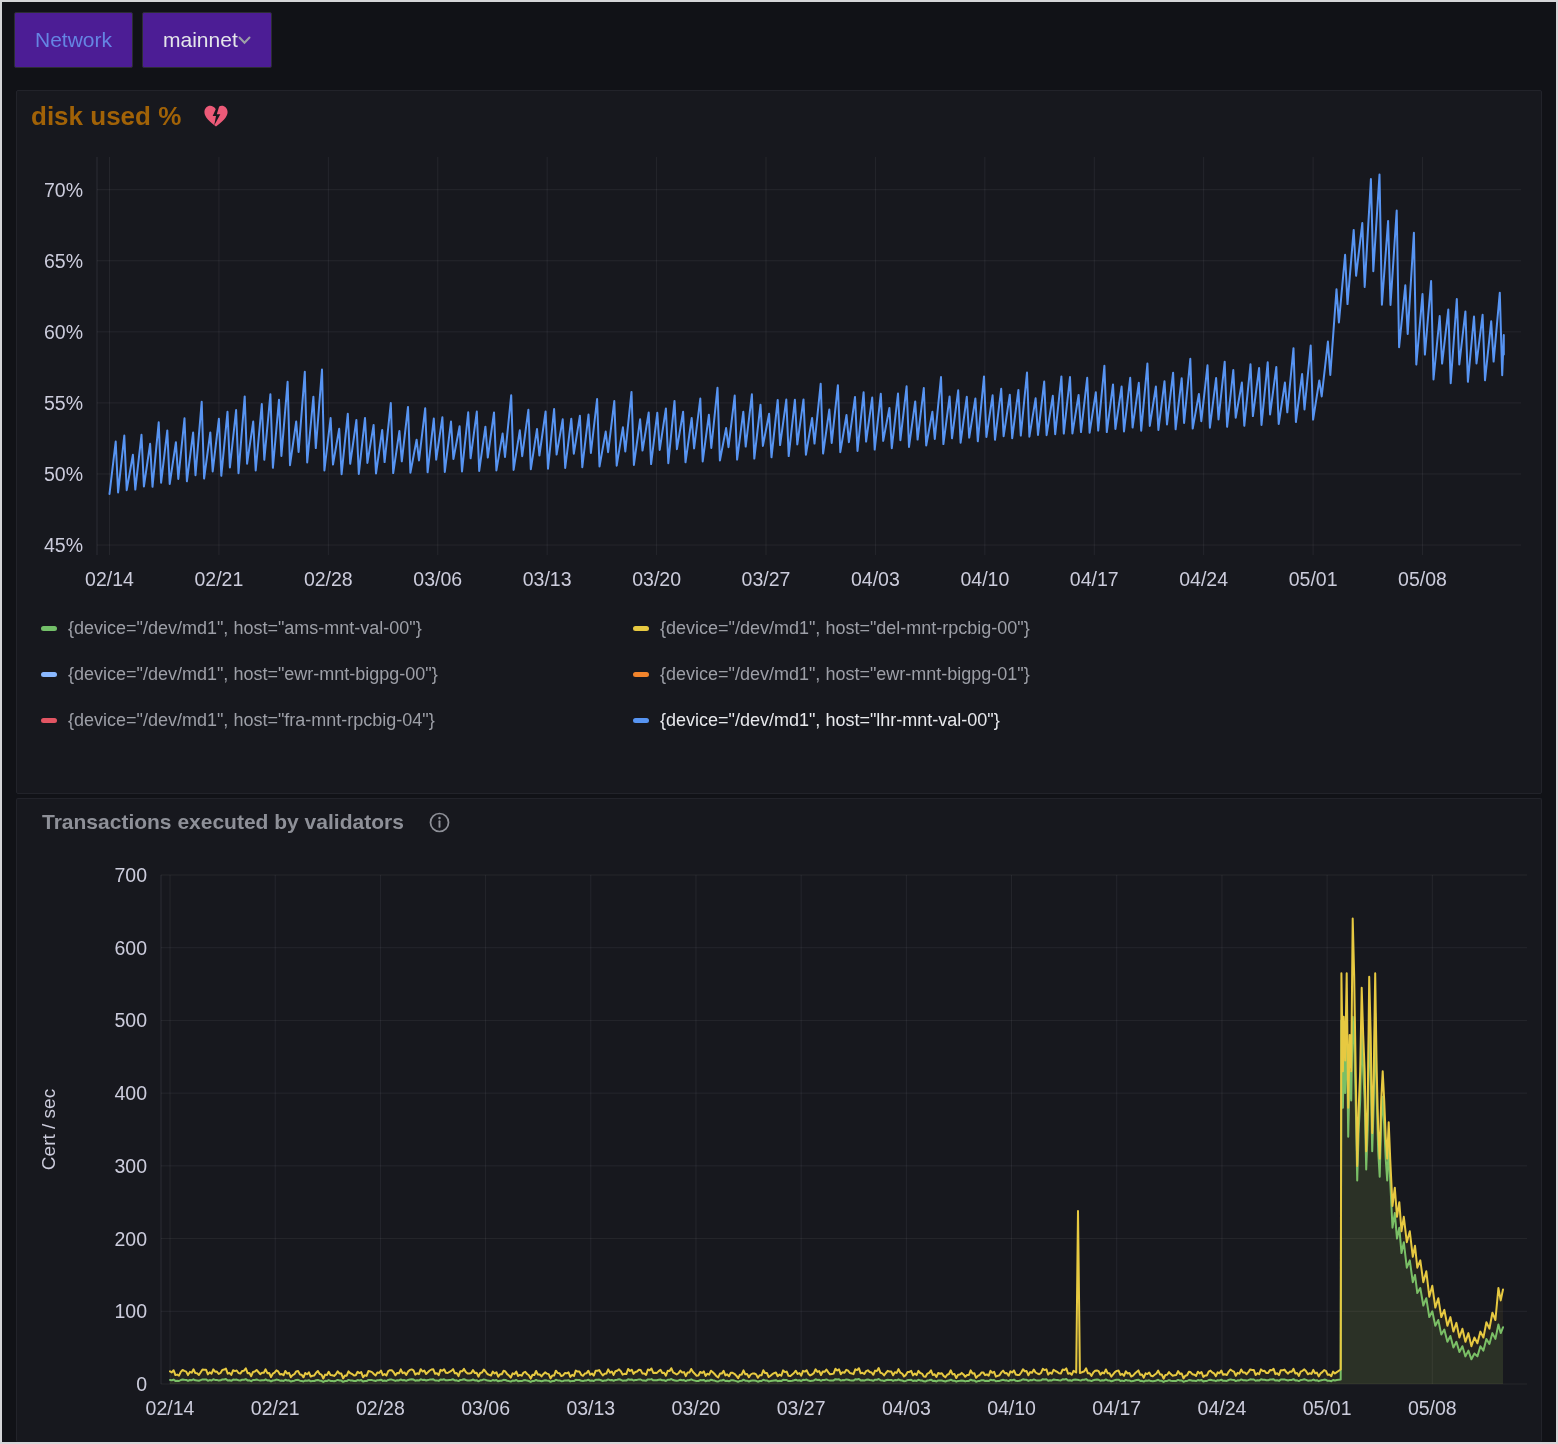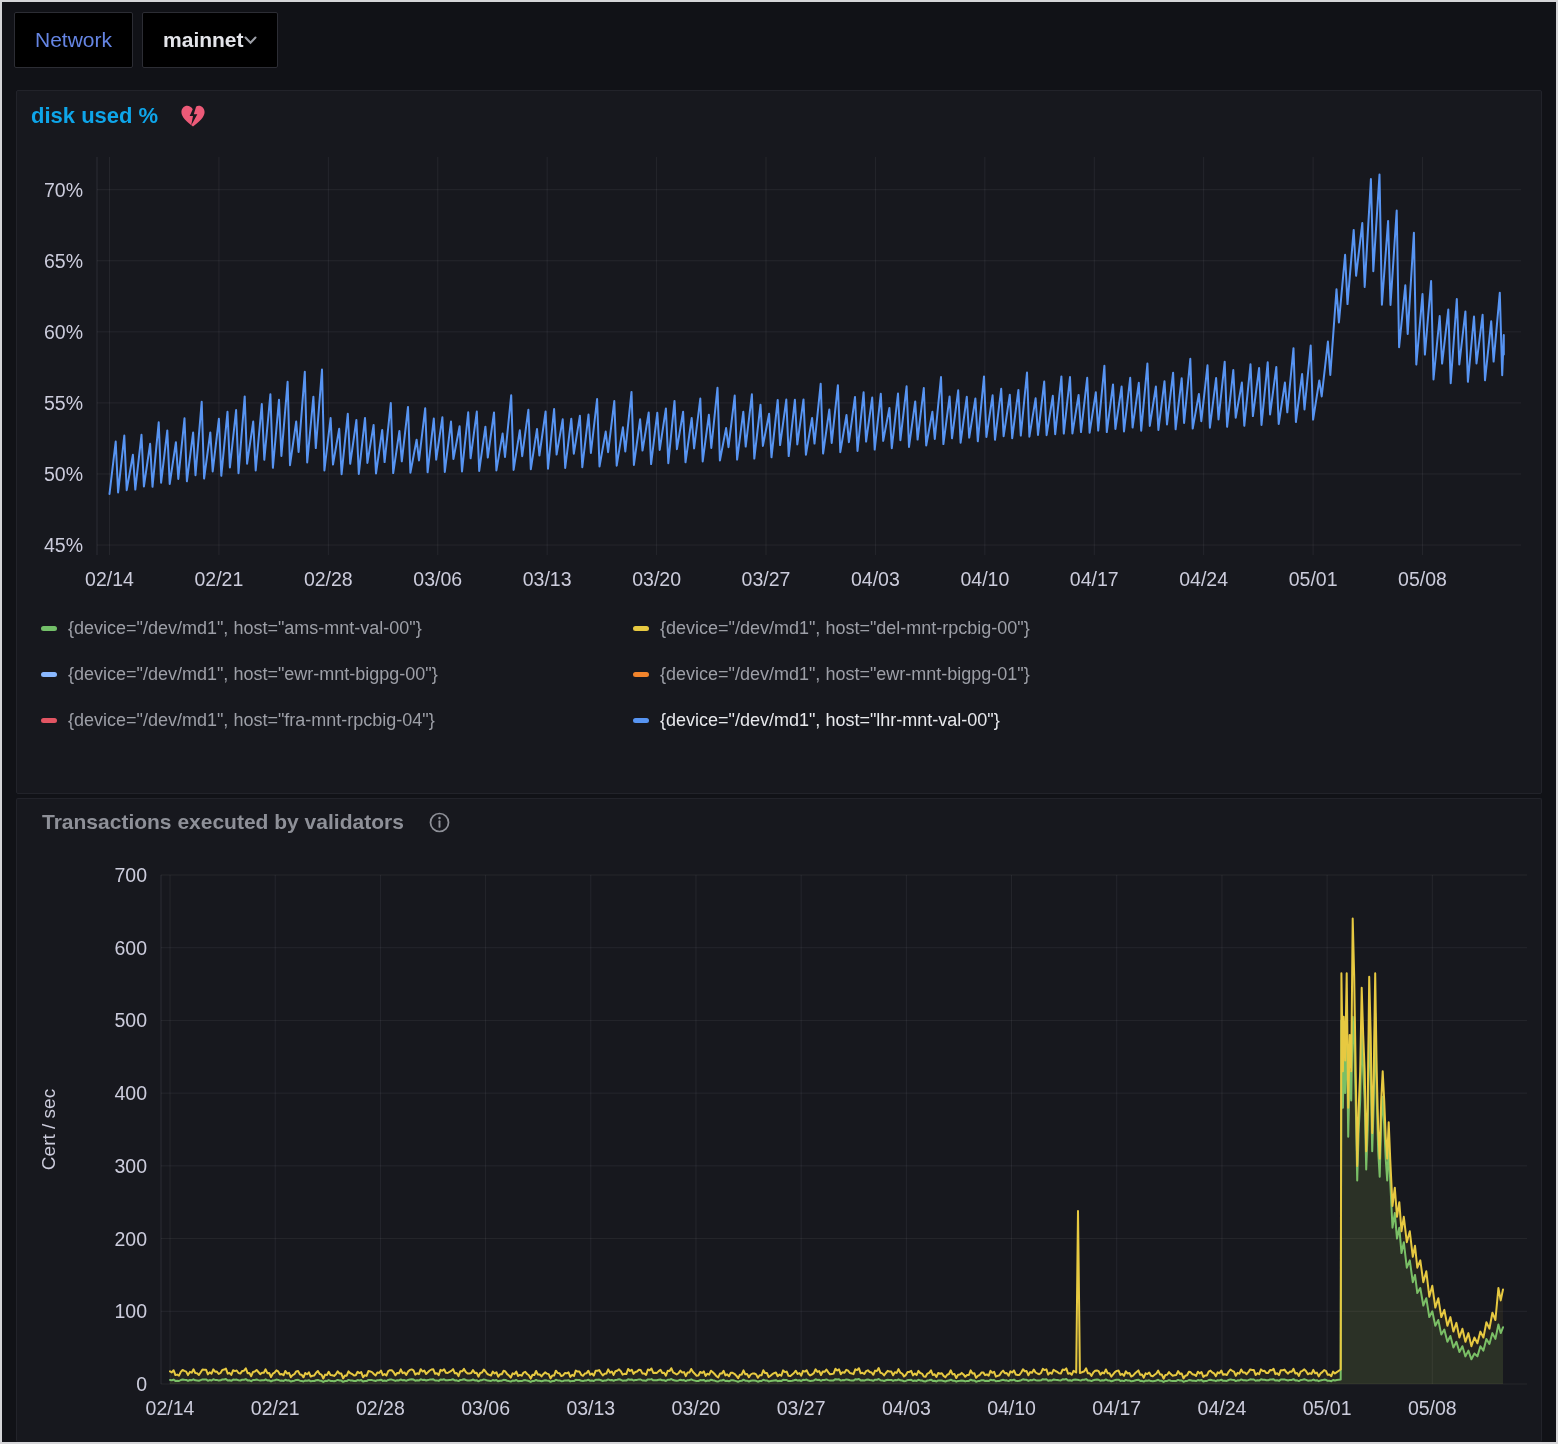--- a/index.html
+++ b/index.html
@@ -2,31 +2,31 @@
 <html><head>
 <meta charset="utf-8">
 <style>
   html,body{margin:0;padding:0;background:#0b0c10;}
   body{font-family:"Liberation Sans","DejaVu Sans",sans-serif;}
   .page{width:1558px;height:1444px;box-sizing:border-box;border:2px solid #d5d5d8;
         background:#111217;overflow:hidden;display:flex;flex-direction:column;}
   
   .toolbar{height:78px;flex:none;display:flex;align-items:flex-start;padding:10px 0 0 12px;gap:9px;}
   .var-chip{height:56px;box-sizing:border-box;display:inline-flex;align-items:center;
-            padding:0 20px;border:1px solid #2c2d34;border-radius:2px;background:#000000;
+            padding:0 20px;border:1px solid #2c2d34;border-radius:2px;background:#4c1d95;
             font-size:21px;cursor:pointer;}
   .var-label{color:#6585e3;font-weight:500;}
-  .var-value{color:#e4e5ea;font-weight:700;}
+  .var-value{color:#e4e5ea;font-weight:400;}
   
   .panel{background:#17181e;border:1px solid #22232a;border-radius:2px;margin:0 14px;
          box-sizing:border-box;display:flex;flex-direction:column;}
   .panel1{height:704px;flex:none;}
   .panel2{flex:1;margin-top:4px;border-bottom:none;padding-left:8px;}
   .title-row{height:50px;flex:none;display:flex;align-items:center;padding-left:14px;}
-  .panel-title{font-size:22px;font-weight:700;color:#0ea5e9;cursor:pointer;}
+  .panel-title{font-size:26px;font-weight:700;color:#a16207;cursor:pointer;}
   .heart{margin-left:22px;width:26px;height:26px;}
   .title-row2{height:46px;flex:none;display:flex;align-items:center;padding-left:17px;}
   .panel2-title{font-size:21px;font-weight:600;color:#8e9098;cursor:pointer;}
   .info{margin-left:24px;width:23px;height:23px;cursor:pointer;}
   .chart{position:relative;width:100%;}
   #chart1{height:462px;flex:none;}
   #chart2{flex:1;}
   svg{display:block;}
   svg text{font-family:"Liberation Sans","DejaVu Sans",sans-serif;}
   

